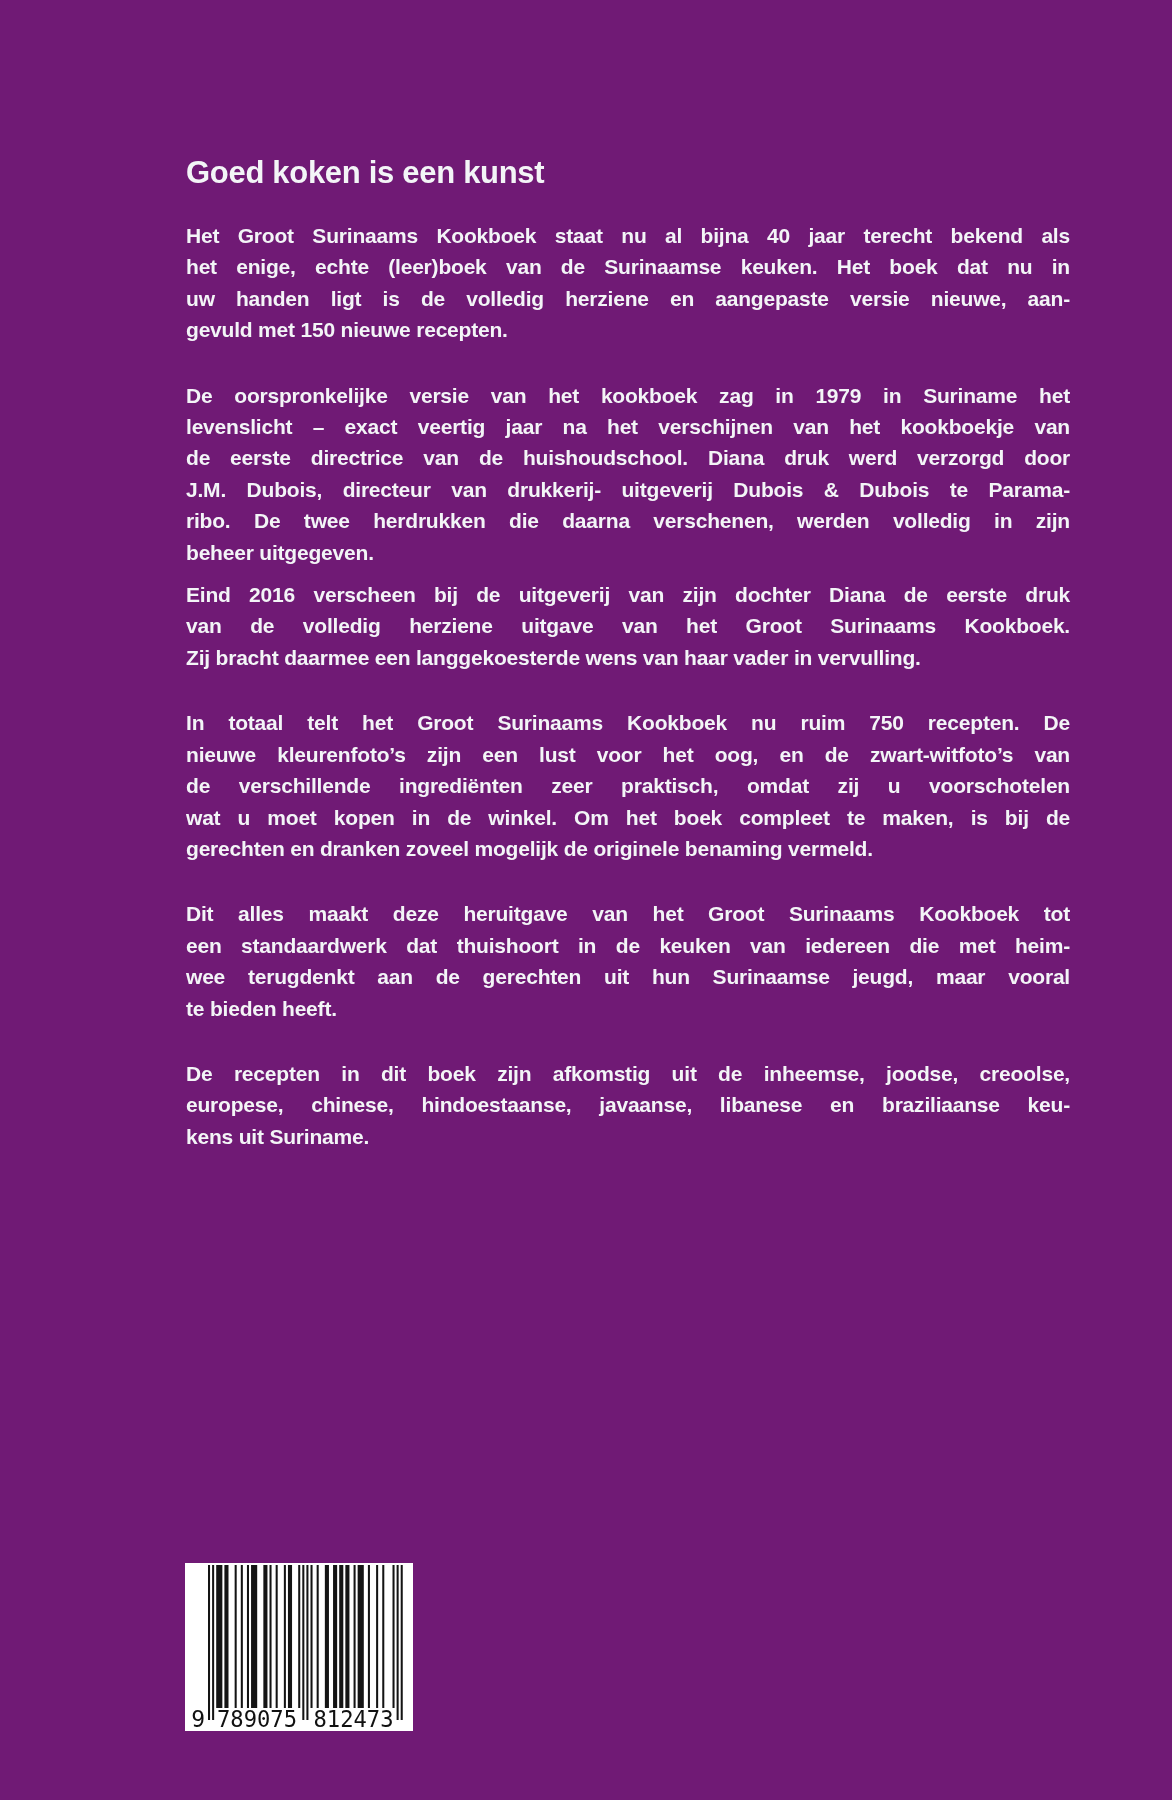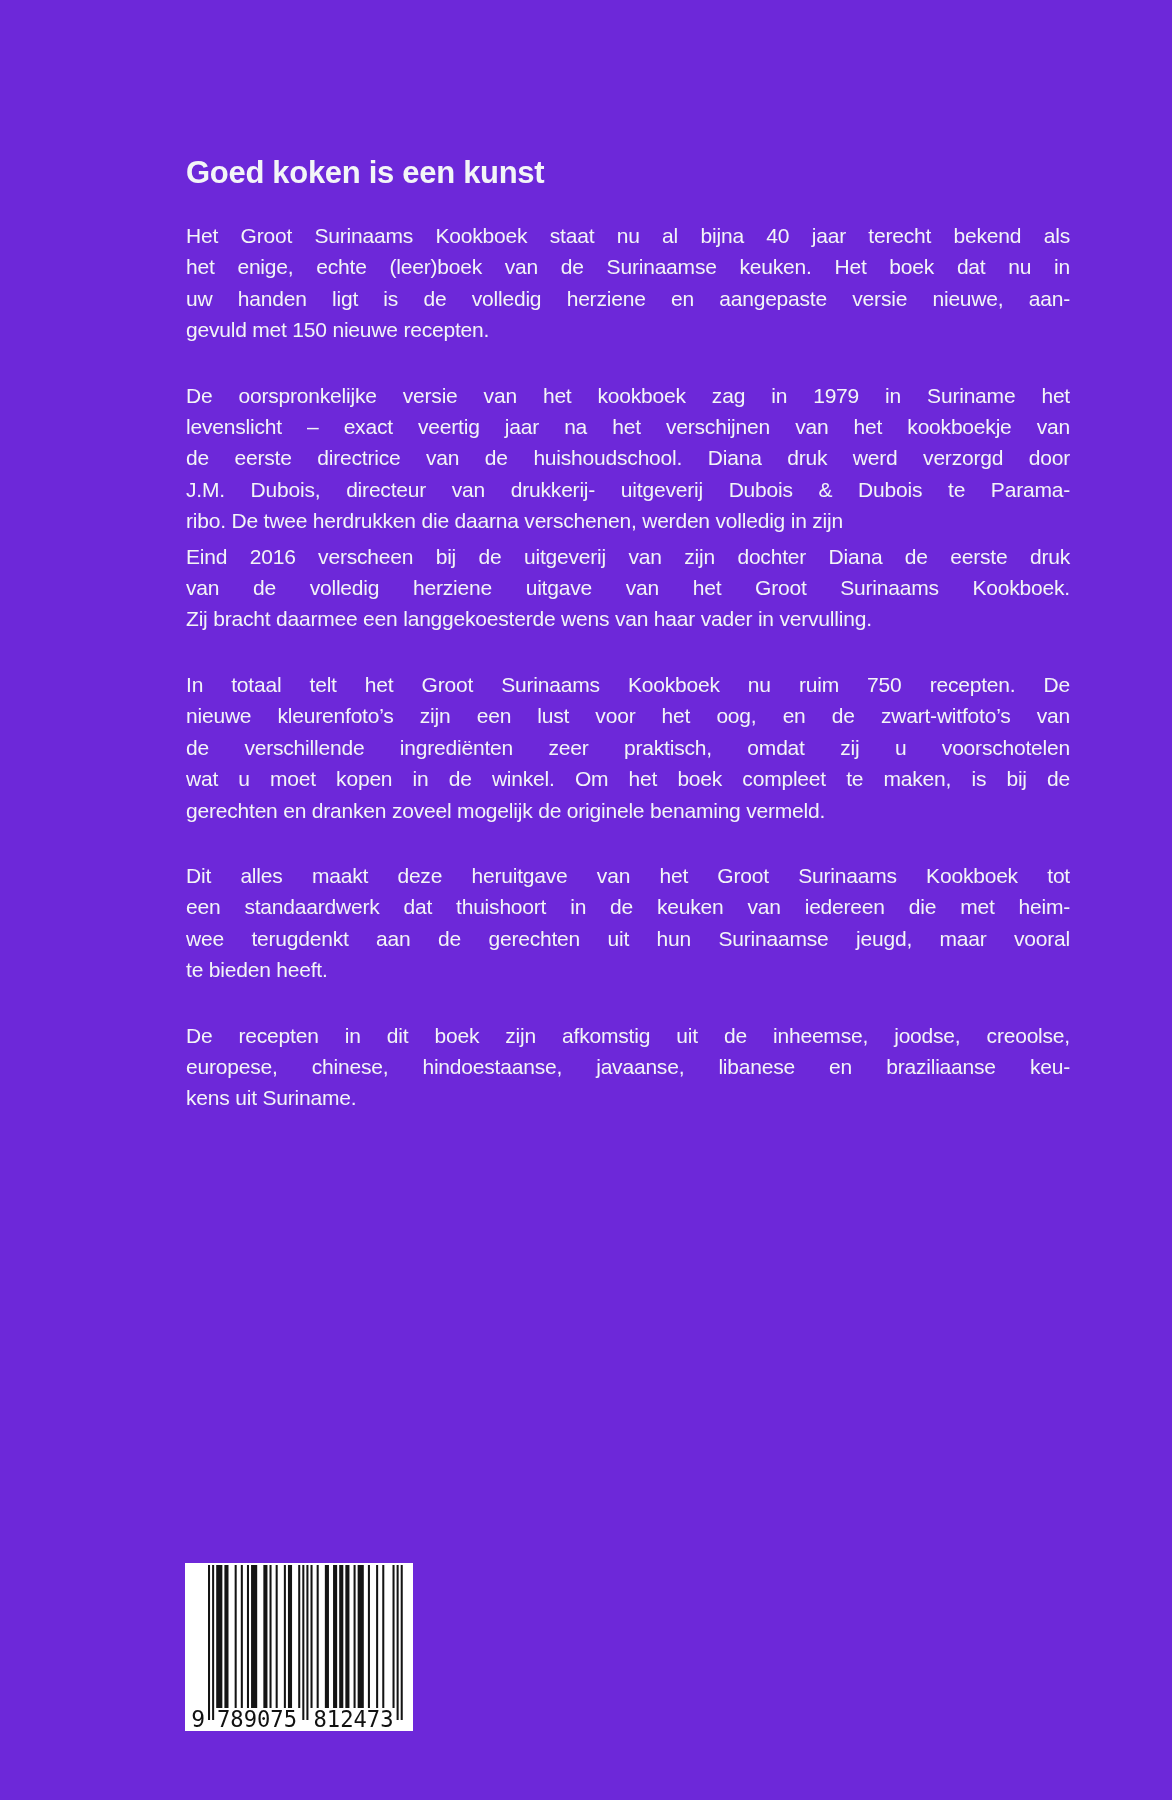--- a/index.html
+++ b/index.html
@@ -19,61 +19,62 @@
     width: 884px;
   }
   .heading {
     font-size: 31px;
     line-height: 34px;
     font-weight: 700;
     letter-spacing: -0.3px;
     margin: 0 0 30px 0;
   }
   .block { margin: 0 0 34px 0; }
-  .block.tight { margin-bottom: 4px; }
+  .block.tight { margin-bottom: 11px; }
   .line {
     font-size: 21px;
     line-height: 31.4px;
-    font-weight: 400;
+    font-weight: 700;
     letter-spacing: -0.2px;
     text-align: justify;
     text-align-last: justify;
     text-justify: inter-word;
   }
   .block .line:last-child { text-align-last: left; }
   .barcode-box {
     position: absolute;
     left: 185px;
     top: 1563px;
     width: 228px;
     height: 168px;
   }
   .barcode-box svg { display: block; }
 </style>
 </head>
 <body>
 
-<div class="page" style="background: #6d28d9; color: rgb(243, 245, 247);">
+<div class="page" style="background: #701a75; color: rgb(243, 245, 247);">
   <div class="content">
 
     <h1 class="heading">Goed koken is een kunst</h1>
 
     <div class="block">
       <div class="line">Het Groot Surinaams Kookboek staat nu al bijna 40 jaar terecht bekend als</div>
       <div class="line">het enige, echte (leer)boek van de Surinaamse keuken. Het boek dat nu in</div>
       <div class="line">uw handen ligt is de volledig herziene en aangepaste versie nieuwe, aan-</div>
       <div class="line">gevuld met 150 nieuwe recepten.</div>
     </div>
 
     <div class="block tight">
       <div class="line">De oorspronkelijke versie van het kookboek zag in 1979 in Suriname het</div>
       <div class="line">levenslicht – exact veertig jaar na het verschijnen van het kookboekje van</div>
       <div class="line">de eerste directrice van de huishoudschool. Diana druk werd verzorgd door</div>
       <div class="line">J.M. Dubois, directeur van drukkerij- uitgeverij Dubois &amp; Dubois te Parama-</div>
       <div class="line">ribo. De twee herdrukken die daarna verschenen, werden volledig in zijn</div>
+      <div class="line">beheer uitgegeven.</div>
     </div>
 
     <div class="block">
       <div class="line">Eind 2016 verscheen bij de uitgeverij van zijn dochter Diana de eerste druk</div>
       <div class="line">van de volledig herziene uitgave van het Groot Surinaams Kookboek.</div>
       <div class="line">Zij bracht daarmee een langgekoesterde wens van haar vader in vervulling.</div>
     </div>
 
     <div class="block">
       <div class="line">In totaal telt het Groot Surinaams Kookboek nu ruim 750 recepten. De</div>

